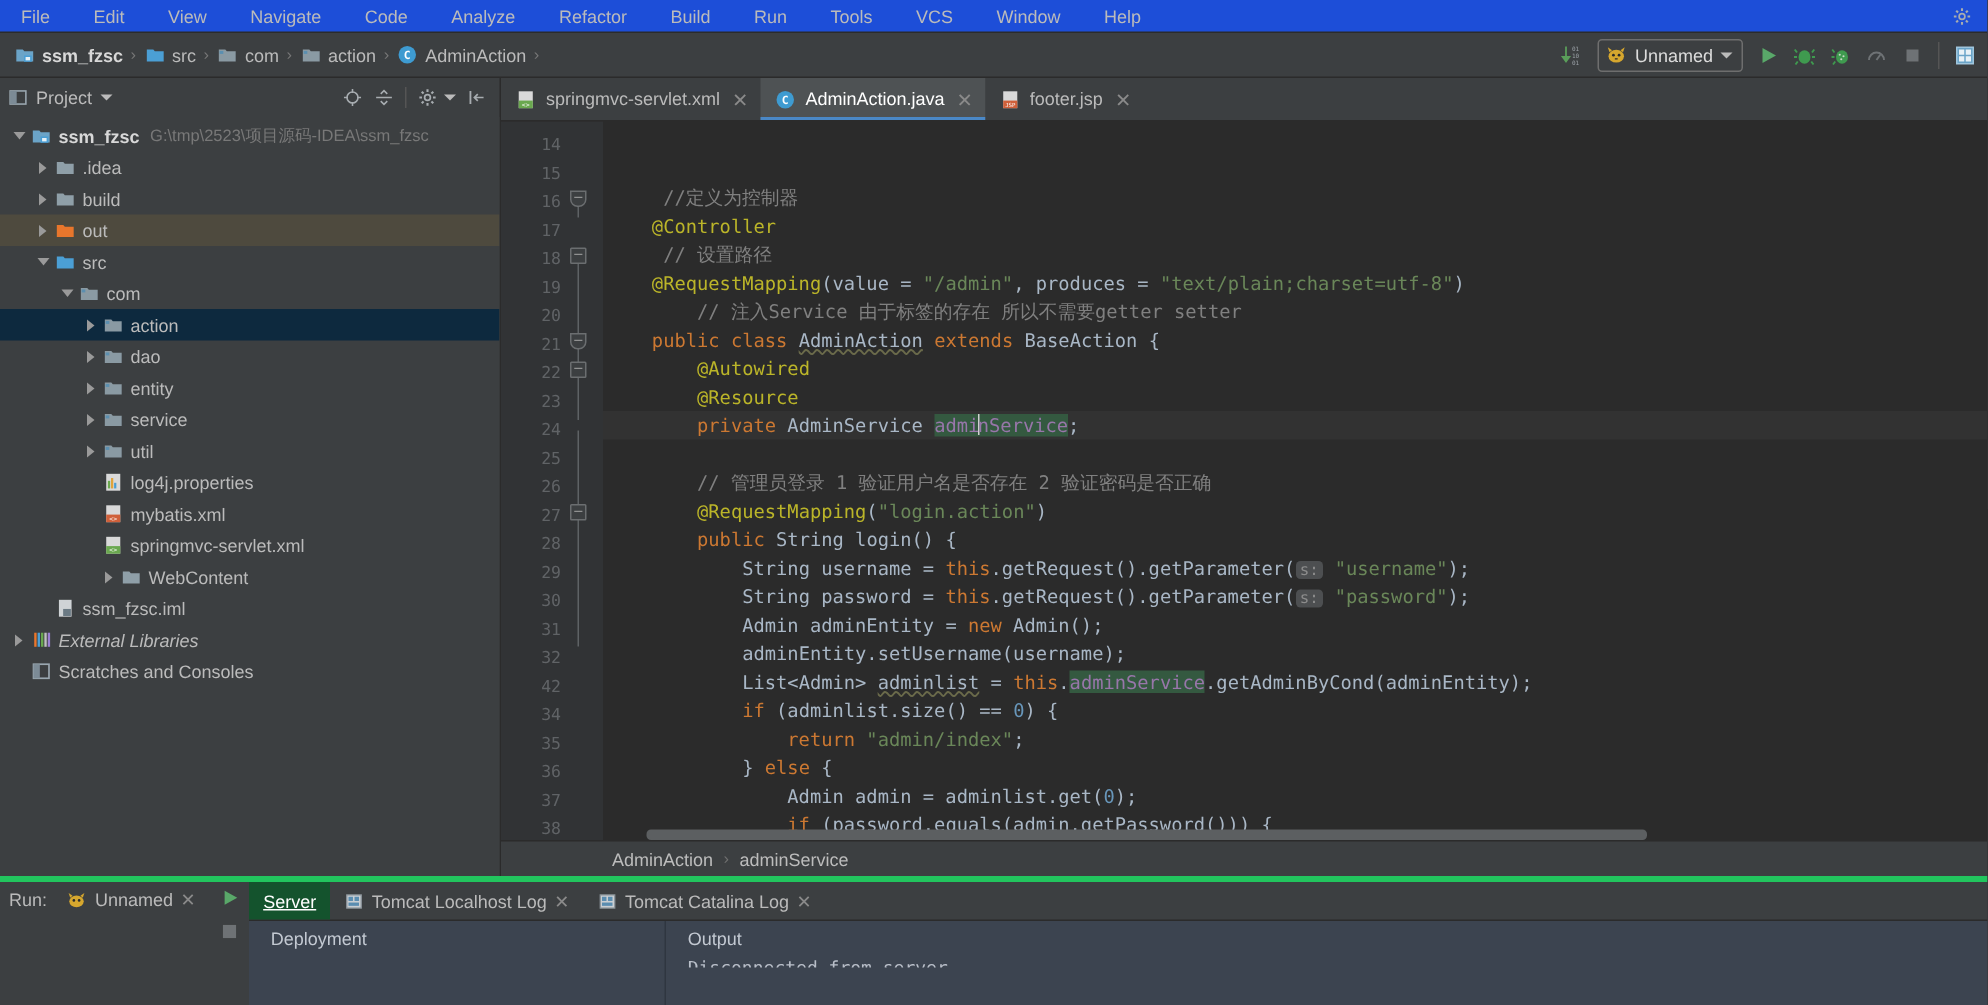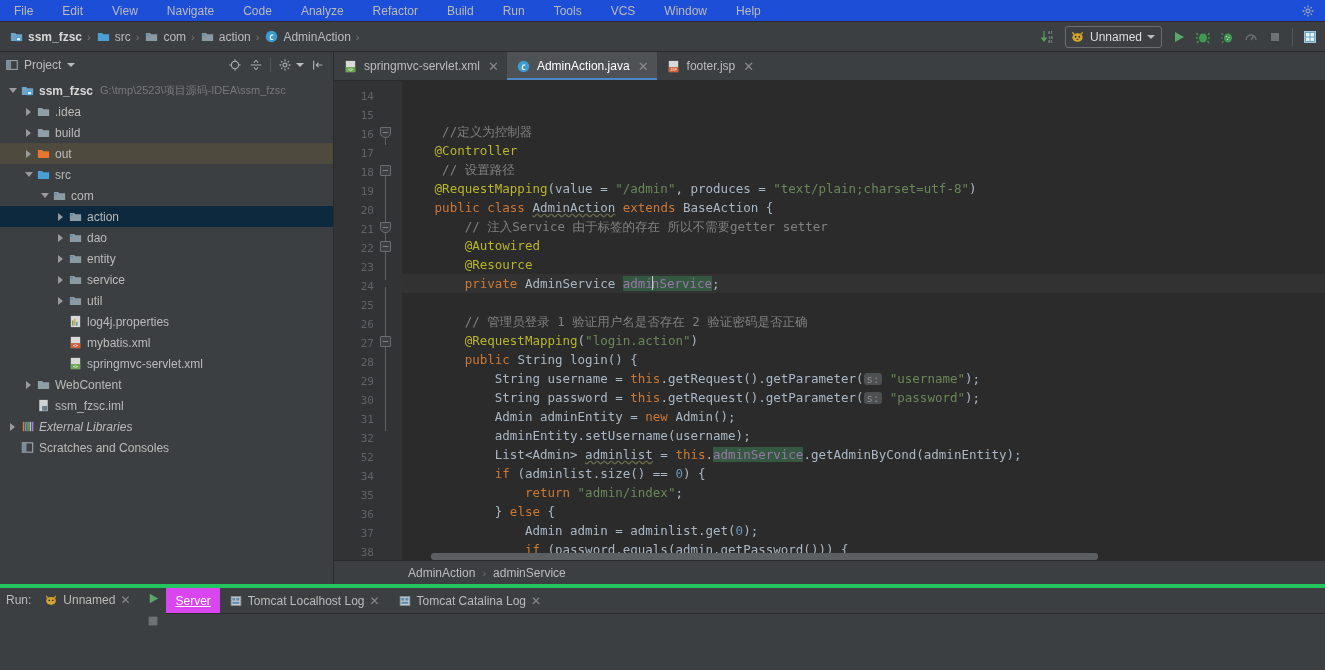--- a/index.html
+++ b/index.html
@@ -128,21 +128,21 @@
   .runwin { flex:0 0 86px; height:86px; background:#3c3f41; border-top:4px solid #22c55e; display:flex; flex-direction:row; }
   .run-head { height:24px; flex:0 0 24px; display:flex; align-items:center; padding:0 6px; }
   .run-head .ttl { font-size:12px; color:#bbbbbb; margin-right:9px; }
   .run-chip { display:flex; align-items:center; gap:5px; font-size:12px; color:#bbbbbb; padding:1px 4px; }
   .run-chip .x { color:#8a8a8a; font-size:12px; }
   .run-body { flex:1 1 auto; display:flex; min-height:0; }
   .run-side { flex:0 0 26px; background:#3c3f41; padding-top:3px; display:flex; flex-direction:column; align-items:center; gap:8px; }
   .run-main { flex:1 1 auto; display:flex; flex-direction:column; min-width:0; background:#3c3f41; }
   .run-tabs { height:26px; flex:0 0 26px; display:flex; align-items:stretch; border-bottom:1px solid #2b2b2b; }
   .rtab { display:flex; align-items:center; gap:5px; padding:0 9px; font-size:12px; color:#bbbbbb; }
-  .rtab.active { background:#d946ef; color:#ffffff;text-decoration:underline; }
+  .rtab.active { background:#14532d; color:#ffffff;text-decoration:underline; }
   .rtab .x { color:#8a8a8a; font-size:12px; }
   .run-content { flex:1 1 auto; display:flex; background:#3c4450; min-height:0; position:relative; }
   .rc-left { flex:0 0 278px; border-right:1px solid #2f3640; padding:5px 0 0 14px; }
   .rc-right { flex:1 1 auto; padding:5px 0 0 14px; }
   .rc-hdr { font-size:12px; color:#c3c9d2; }
   .rc-cut { font-size:12px; color:#b9bfc9; font-family:"DejaVu Sans Mono", monospace;
             position:absolute; top:24px; overflow:hidden; height:7px; }
   .gear-br { position:absolute; right:8px; top:4px; }
 
   .svgi { display:block; }
@@ -492,21 +492,21 @@
             <span class="tw"></span>
             <span class="ticon">
               <svg width="15" height="15" viewBox="0 0 16 16" class="svgi">
                 <rect x="3" y="2" width="10" height="12" fill="#d9d9d9"></rect>
                 <rect x="3" y="8.6" width="10" height="5.4" fill="#6aa84f"></rect>
                 <text x="8" y="13" text-anchor="middle" fill="#ffffff" font-size="4.6" font-family="monospace">&lt;&gt;</text>
               </svg>
             </span>
             <span class="tlabel">springmvc-servlet.xml</span>
           </div>
-          <div class="trow" style="padding-left: 22px;">
+          <div class="trow" style="padding-left: 22px; margin-left: 44px;">
             <span class="tw">
               <span class="arrow-r"></span>
             </span>
             <span class="ticon">
               <svg width="15" height="15" viewBox="0 0 16 16" class="svgi">
                 <path d="M2 4.2h4.6l1.1 1.3H14v7.3H2z" fill="#8f9fa8"></path>
               </svg>
             </span>
             <span class="tlabel">WebContent</span>
           </div>
@@ -599,21 +599,21 @@
             <div class="gnum">23</div>
             <div class="gnum">24</div>
             <div class="gnum">25</div>
             <div class="gnum">26</div>
             <div class="gnum">27</div>
             <div class="gnum">28</div>
             <div class="gnum">29</div>
             <div class="gnum">30</div>
             <div class="gnum">31</div>
             <div class="gnum">32</div>
-            <div class="gnum">52</div>
+            <div class="gnum">42</div>
             <div class="gnum">34</div>
             <div class="gnum">35</div>
             <div class="gnum">36</div>
             <div class="gnum">37</div>
             <div class="gnum">38</div>
             <div class="foldcol">
             <div class="foldline" style="top:44px;height:14px;"></div>
             <div class="foldmark" style="top:40px;border-radius:0 0 5px 5px;">–</div>
             <div class="foldmark" style="top:78px;">–</div>
             <div class="foldline" style="top:89px;height:104px;"></div>
@@ -622,22 +622,22 @@
             <div class="foldline" style="top:200px;height:144px;"></div>
             <div class="foldmark" style="top:249px;">–</div>
           </div>
           </div>
         <div class="code" id="code">
             <div class="cline">&nbsp;</div>
             <div class="cline"><span class="id">    </span><span class="cmt">//定义为控制器</span></div>
             <div class="cline"><span class="id">   </span><span class="ann">@Controller</span></div>
             <div class="cline"><span class="id">    </span><span class="cmt">// 设置路径</span></div>
             <div class="cline"><span class="id">   </span><span class="ann">@RequestMapping</span><span class="id">(</span><span class="id">value</span><span class="id"> = </span><span class="str">"/admin"</span><span class="id">, </span><span class="id">produces</span><span class="id"> = </span><span class="str">"text/plain;charset=utf-8"</span><span class="id">)</span></div>
+            <div class="cline"><span class="id">       </span><span class="cmt">// 注入Service 由于标签的存在 所以不需要getter setter</span></div>
             <div class="cline"><span class="id">   </span><span class="kw">public</span><span class="id"> </span><span class="kw">class</span><span class="id"> </span><span class="id wavy">AdminAction</span><span class="id"> </span><span class="kw">extends</span><span class="id"> </span><span class="id">BaseAction</span><span class="id"> {</span></div>
-            <div class="cline"><span class="id">       </span><span class="cmt">// 注入Service 由于标签的存在 所以不需要getter setter</span></div>
             <div class="cline"><span class="id">       </span><span class="ann">@Autowired</span></div>
             <div class="cline"><span class="id">       </span><span class="ann">@Resource</span></div>
             <div class="cline caretline"><span class="id">       </span><span class="kw">private</span><span class="id"> </span><span class="id">AdminService</span><span class="id"> </span><span class="fld hlg">admi<span class="caret"></span>nService</span><span class="id">;</span></div>
             <div class="cline">&nbsp;</div>
             <div class="cline"><span class="id">       </span><span class="cmt">// 管理员登录 1 验证用户名是否存在 2 验证密码是否正确</span></div>
             <div class="cline"><span class="id">       </span><span class="ann">@RequestMapping</span><span class="id">(</span><span class="str">"login.action"</span><span class="id">)</span></div>
             <div class="cline"><span class="id">       </span><span class="kw">public</span><span class="id"> </span><span class="id">String</span><span class="id"> </span><span class="id">login</span><span class="id">() {</span></div>
             <div class="cline"><span class="id">           </span><span class="id">String</span><span class="id"> username = </span><span class="kw">this</span><span class="id">.getRequest().getParameter(</span><span class="hint">s:</span><span class="id"> </span><span class="str">"username"</span><span class="id">);</span></div>
             <div class="cline"><span class="id">           </span><span class="id">String</span><span class="id"> password = </span><span class="kw">this</span><span class="id">.getRequest().getParameter(</span><span class="hint">s:</span><span class="id"> </span><span class="str">"password"</span><span class="id">);</span></div>
             <div class="cline"><span class="id">           </span><span class="id">Admin adminEntity = </span><span class="kw">new</span><span class="id"> Admin();</span></div>
@@ -723,16 +723,25 @@
                   <rect x="2.5" y="3" width="11" height="10" fill="#c9ced2" stroke="#8d969c"></rect>
                   <rect x="3.8" y="4.4" width="3.4" height="3.2" fill="#5a8db0"></rect>
                   <rect x="8.4" y="4.4" width="3.4" height="3.2" fill="#5a8db0"></rect>
                   <rect x="3.8" y="8.8" width="8" height="2.5" fill="#5a8db0"></rect>
                 </svg>
               </span>
               <span>Tomcat Catalina Log</span>
               <span class="x">✕</span>
             </div>
           </div>
+        <div class="run-content">
+          <div class="rc-left">
+            <div class="rc-hdr">Deployment</div>
+          </div>
+          <div class="rc-right">
+            <div class="rc-hdr">Output</div>
+          </div>
+          <div class="rc-cut" style="left:292px;">Disconnected from server</div>
+        </div>
       </div>
     </div>
   </div>
 </div>
 
 </body></html>

